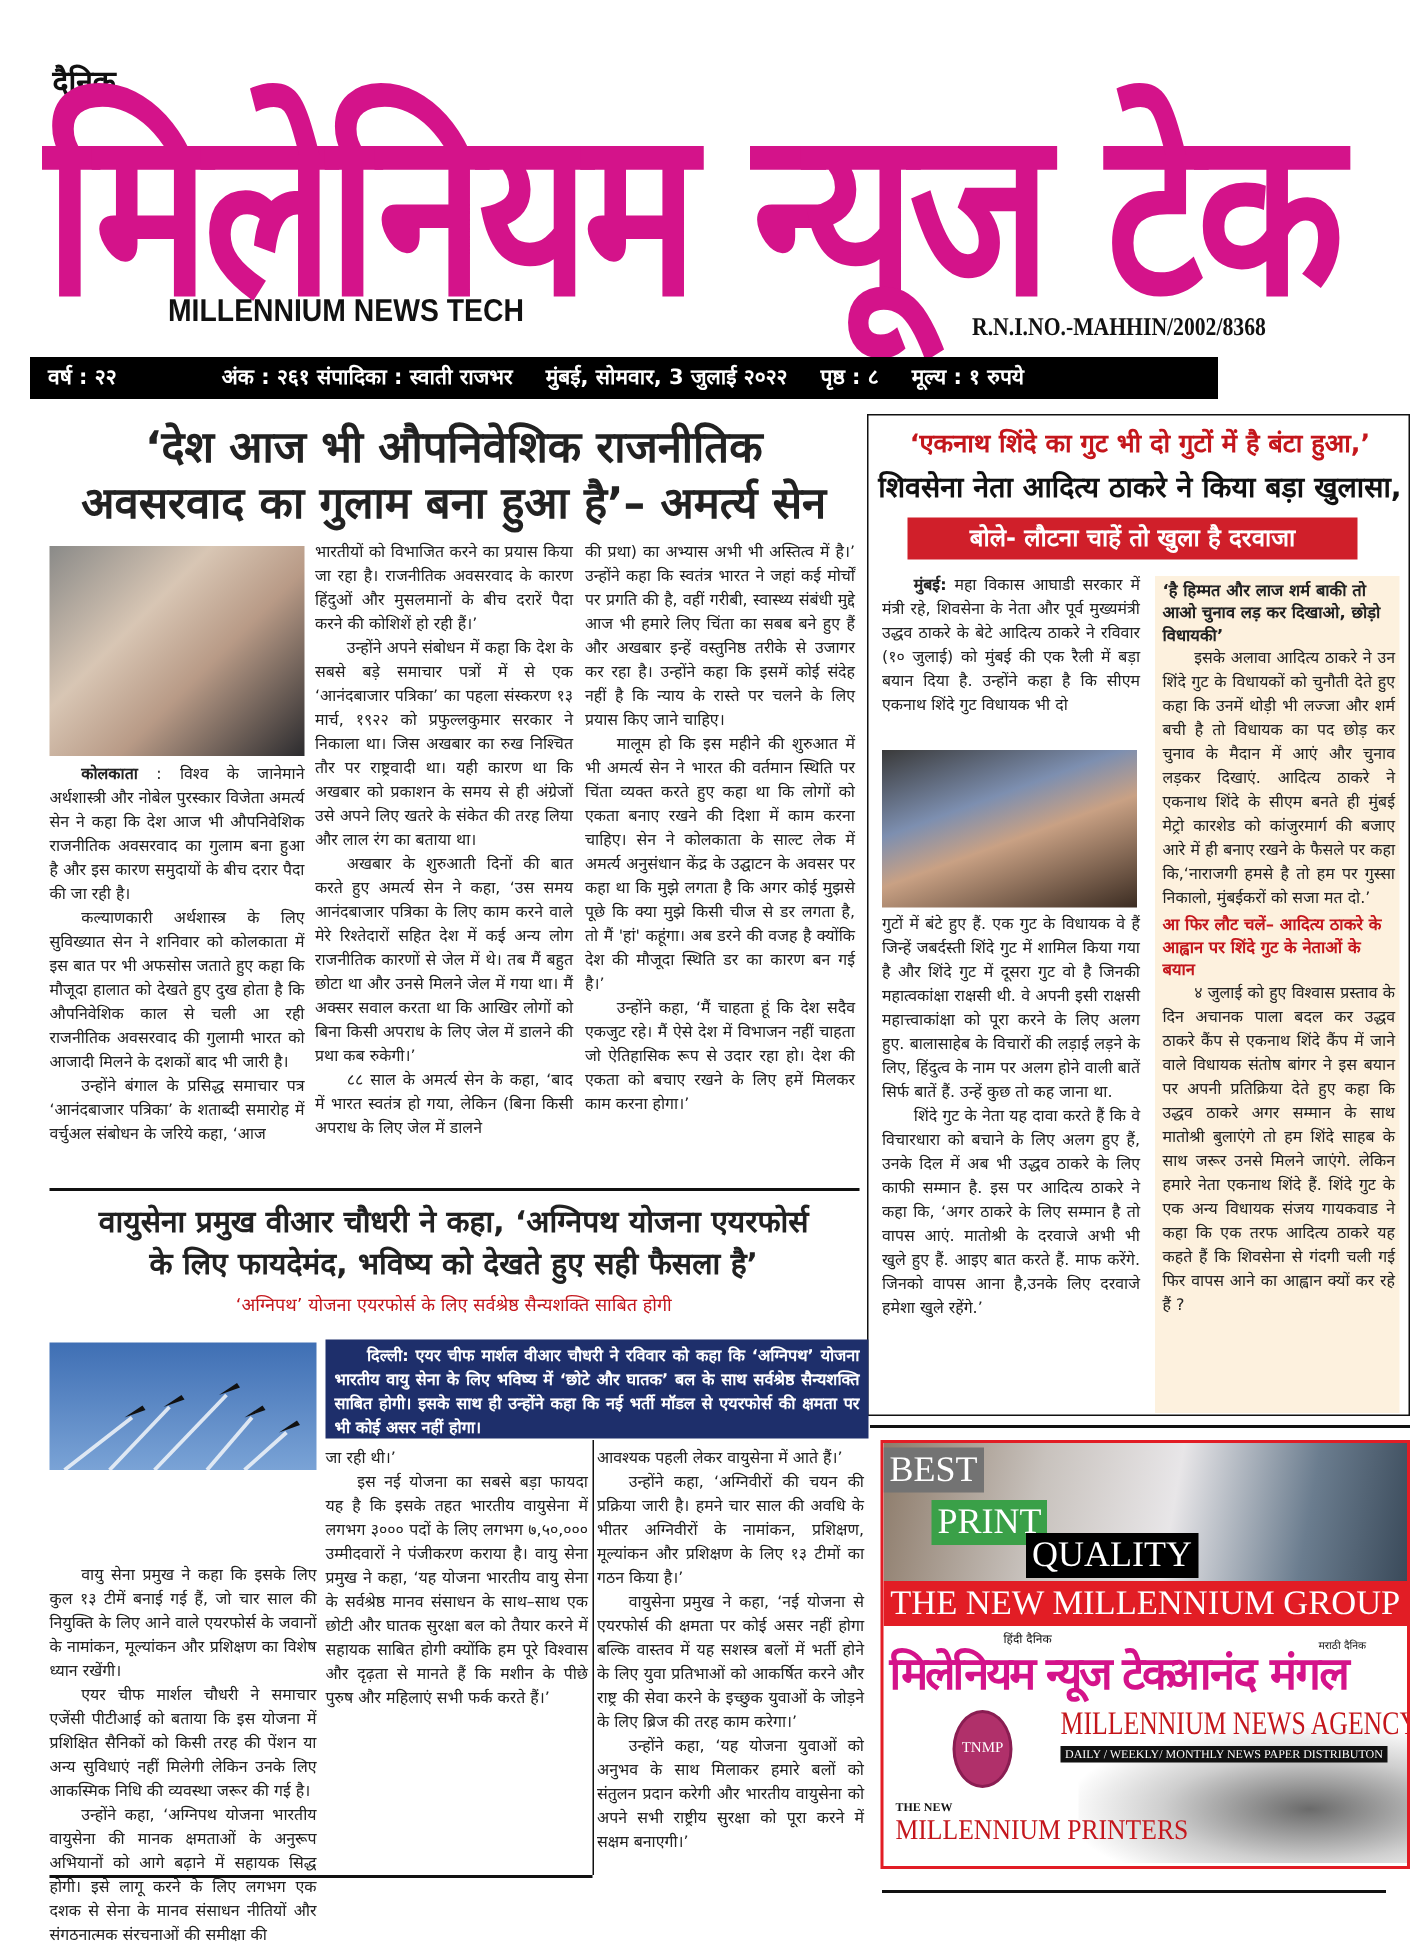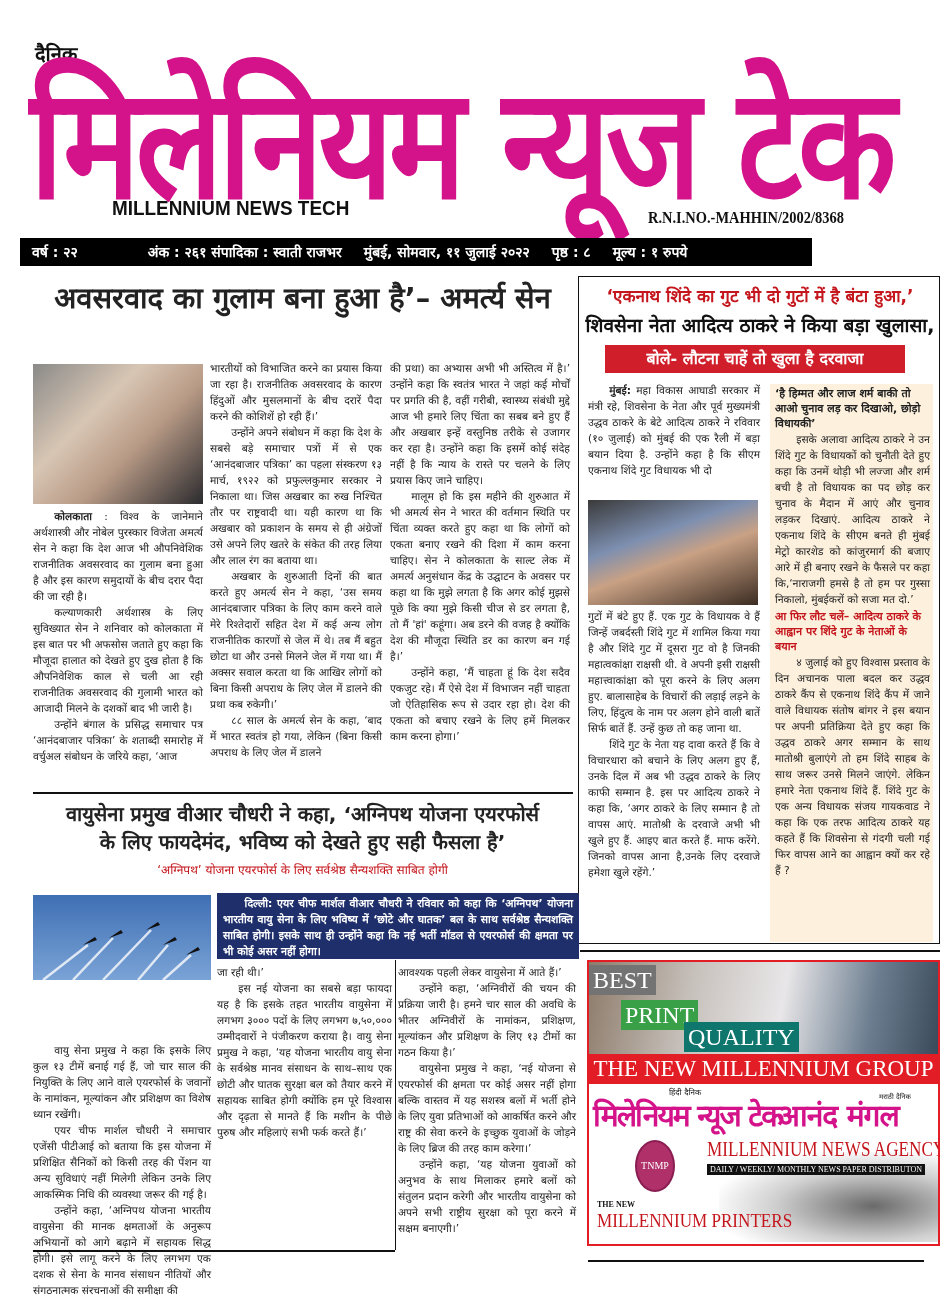--- a/index.html
+++ b/index.html
@@ -35,26 +35,27 @@
 <body>
 
 <div class="abs daink">दैनिक</div>
 <div class="abs mast">मिलेनियम न्यूज टेक</div>
 <div class="abs eng">MILLENNIUM NEWS TECH</div>
 <div class="abs rni">R.N.I.NO.-MAHHIN/2002/8368</div>
 
 <div class="abs infobar">
   <span style="margin-right:70px">वर्ष : २२</span>
   <span>अंक : २६१  संपादिका : स्वाती राजभर</span>
-  <span>मुंबई, सोमवार, ११ जुलाई २०२२</span>
+  <span>मुंबई, सोमवार, 3 जुलाई २०२२</span>
   <span>पृष्ठ : ८</span>
   <span>मूल्य : १ रुपये</span>
 </div>
 
 <div class="abs h1">
+  <div>‘देश आज भी औपनिवेशिक राजनीतिक</div>
   <div>अवसरवाद का गुलाम बना हुआ है’– अमर्त्य सेन</div>
 </div>
 <div class="abs photo" style="left:33px;top:364px;width:170px;height:140px;background:linear-gradient(135deg,#8a8a88 0%,#d8c6b4 35%,#b89a86 60%,#2b2b2e 100%)"></div>
 <div class="abs col" style="left:33px;top:508px;width:170px">
   <p><b>कोलकाता</b> <span>: विश्व के जानेमाने अर्थशास्त्री और नोबेल पुरस्कार विजेता अमर्त्य सेन ने कहा कि देश आज भी औपनिवेशिक राजनीतिक अवसरवाद का गुलाम बना हुआ है और इस कारण समुदायों के बीच दरार पैदा की जा रही है।</span></p>
   <p>कल्याणकारी अर्थशास्त्र के लिए सुविख्यात सेन ने शनिवार को कोलकाता में इस बात पर भी अफसोस जताते हुए कहा कि मौजूदा हालात को देखते हुए दुख होता है कि औपनिवेशिक काल से चली आ रही राजनीतिक अवसरवाद की गुलामी भारत को आजादी मिलने के दशकों बाद भी जारी है।</p>
   <p>उन्होंने बंगाल के प्रसिद्ध समाचार पत्र ‘आनंदबाजार पत्रिका’ के शताब्दी समारोह में वर्चुअल संबोधन के जरिये कहा, ‘आज</p>
 </div>
 <div class="abs col" style="left:210px;top:360px;width:172px">
   <p style="text-indent:0">भारतीयों को विभाजित करने का प्रयास किया जा रहा है। राजनीतिक अवसरवाद के कारण हिंदुओं और मुसलमानों के बीच दरारें पैदा करने की कोशिशें हो रही हैं।’</p>
@@ -136,21 +137,21 @@
 </div>
 <div class="abs rule" style="left:33px;top:1250px;width:362px;height:1.5px"></div>
 <div class="abs rule" style="left:588px;top:1260px;width:336px;height:1.5px"></div>
 <div class="abs rule" style="left:395px;top:960px;width:1px;height:290px"></div>
 <div class="abs rule" style="left:580px;top:950px;width:360px;height:2px"></div>
 
 <div class="abs ad">
   <div style="position:absolute;left:0;top:0;width:100%;height:92px;background:linear-gradient(100deg,#8d7b6a 0%,#c8c2bd 30%,#e8e6e8 55%,#6b7d8f 80%,#3a4a5a 100%)"></div>
   <div class="tag" style="left:0;top:3px;background:#737373">BEST</div>
   <div class="tag" style="left:32px;top:38px;background:#3aa048">PRINT</div>
-  <div class="tag" style="left:95px;top:60px;background:#0f766e">QUALITY</div>
+  <div class="tag" style="left:95px;top:60px;background:#000000">QUALITY</div>
   <div style="position:absolute;left:0;top:92px;width:100%;height:30px;background:#e21d25;color:#fff;text-align:center;font-family:'Liberation Serif',serif;font-size:23px;line-height:30px">THE NEW MILLENNIUM GROUP</div>
   <div style="position:absolute;left:80px;top:124px;font-size:8px">हिंदी दैनिक</div>
   <div style="position:absolute;left:4px;top:132px;font-size:30px;font-weight:bold;color:#d4138a;letter-spacing:-2px">मिलेनियम न्यूज टेक</div>
   <div style="position:absolute;left:290px;top:130px;font-size:7px">मराठी दैनिक</div>
   <div style="position:absolute;left:188px;top:132px;font-size:30px;font-weight:bold;color:#d4138a;letter-spacing:-1px">आनंद मंगल</div>
   <div style="position:absolute;left:130px;top:190px;width:220px;height:90px;background:radial-gradient(ellipse at 70% 60%,#6a6a6a 0%,#cfcfcf 45%,#fff 75%)"></div>
   <div style="position:absolute;left:118px;top:174px;font-family:'Liberation Serif',serif;font-size:22px;color:#c4161c;transform:scaleX(.78);transform-origin:left;white-space:nowrap">MILLENNIUM NEWS AGENCY</div>
   <div style="position:absolute;left:118px;top:202px;background:#111;color:#fff;font-family:'Liberation Serif',serif;font-size:8px;padding:1px 3px;white-space:nowrap">DAILY / WEEKLY/ MONTHLY NEWS PAPER DISTRIBUTON</div>
   <div style="position:absolute;left:46px;top:178px;width:40px;height:52px;border-radius:50%;border:2px solid #8a1d52;background:#b0306a;color:#fff;text-align:center;font-family:'Liberation Serif',serif;font-size:10px;line-height:48px">
     <span>TNMP</span>

